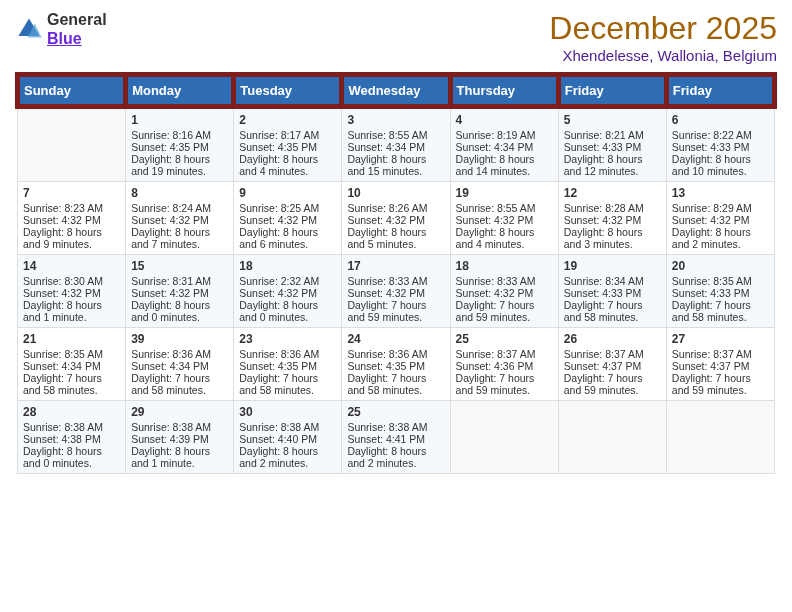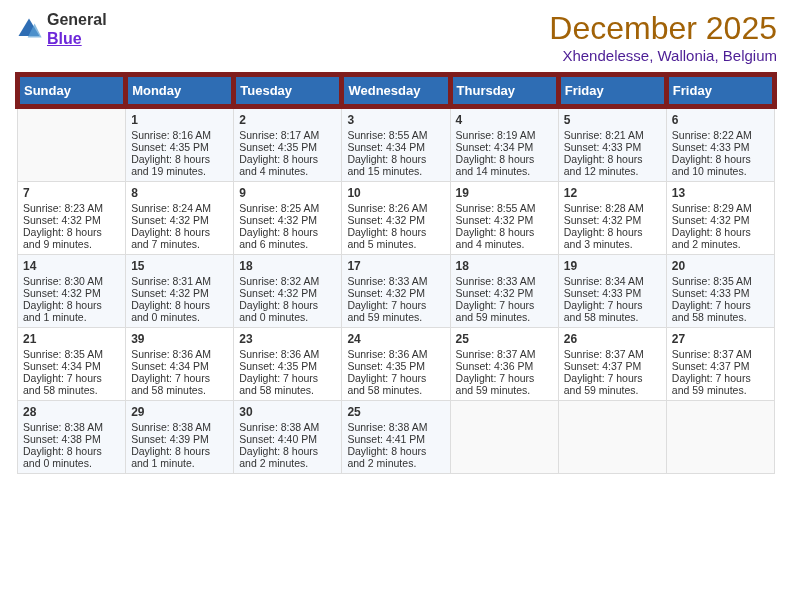--- a/index.html
+++ b/index.html
@@ -221,21 +221,21 @@
         </td>
         <td>
           <span class="day-number">15</span>
           <div>Sunrise: 8:31 AM</div>
           <div>Sunset: 4:32 PM</div>
           <div>Daylight: 8 hours</div>
           <div>and 0 minutes.</div>
         </td>
         <td>
           <span class="day-number">18</span>
-          <div>Sunrise: 8:32 AM</div>
+          <div>Sunrise: 2:32 AM</div>
           <div>Sunset: 4:32 PM</div>
           <div>Daylight: 8 hours</div>
           <div>and 0 minutes.</div>
         </td>
         <td>
           <span class="day-number">17</span>
           <div>Sunrise: 8:33 AM</div>
           <div>Sunset: 4:32 PM</div>
           <div>Daylight: 7 hours</div>
           <div>and 59 minutes.</div>

